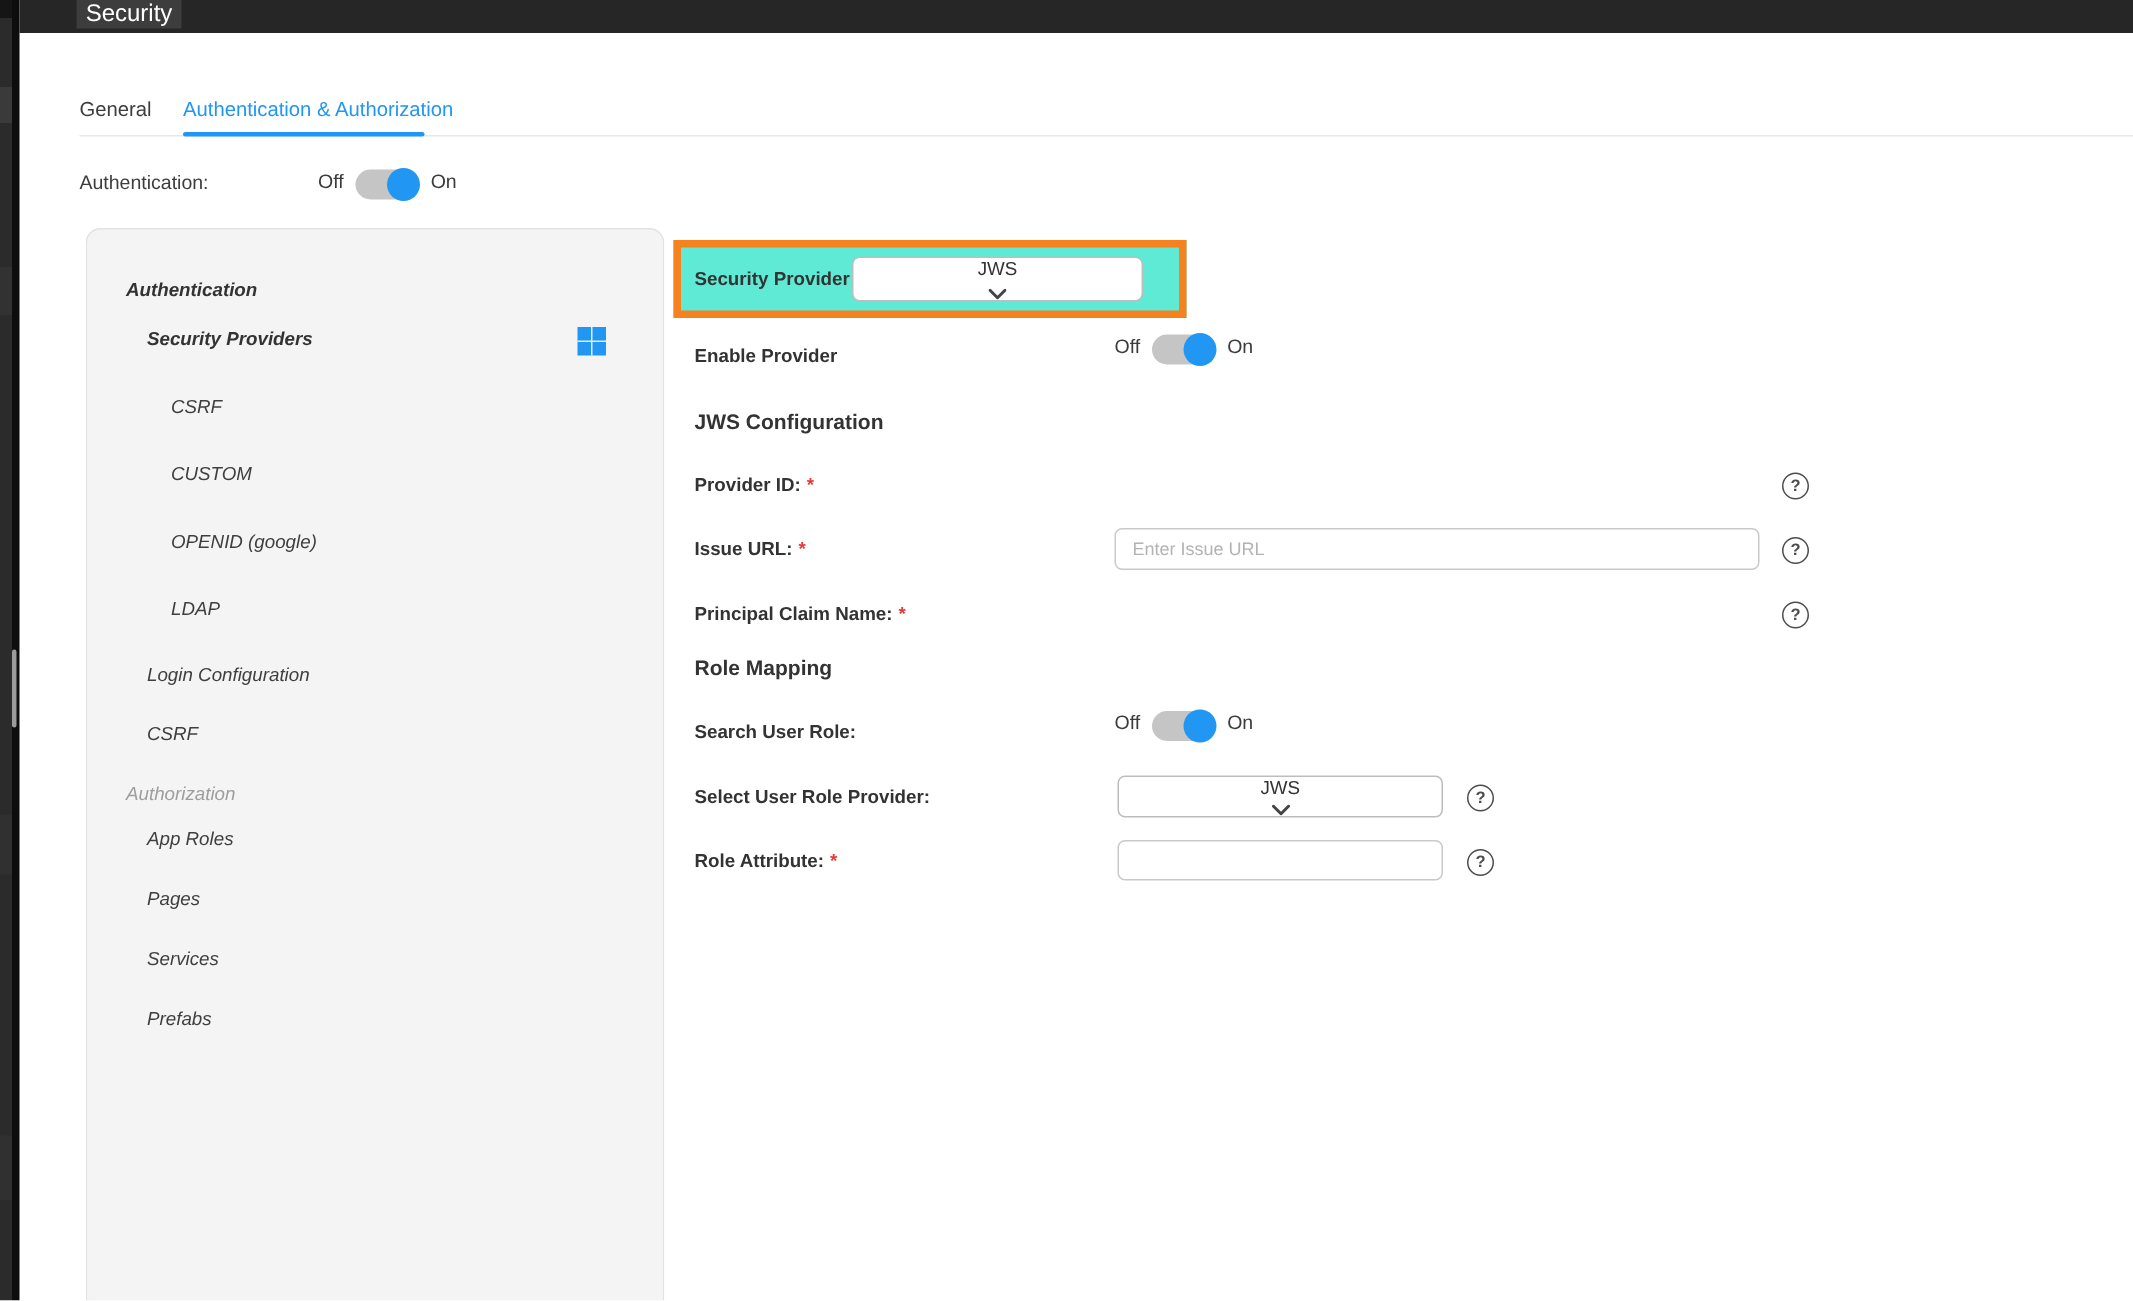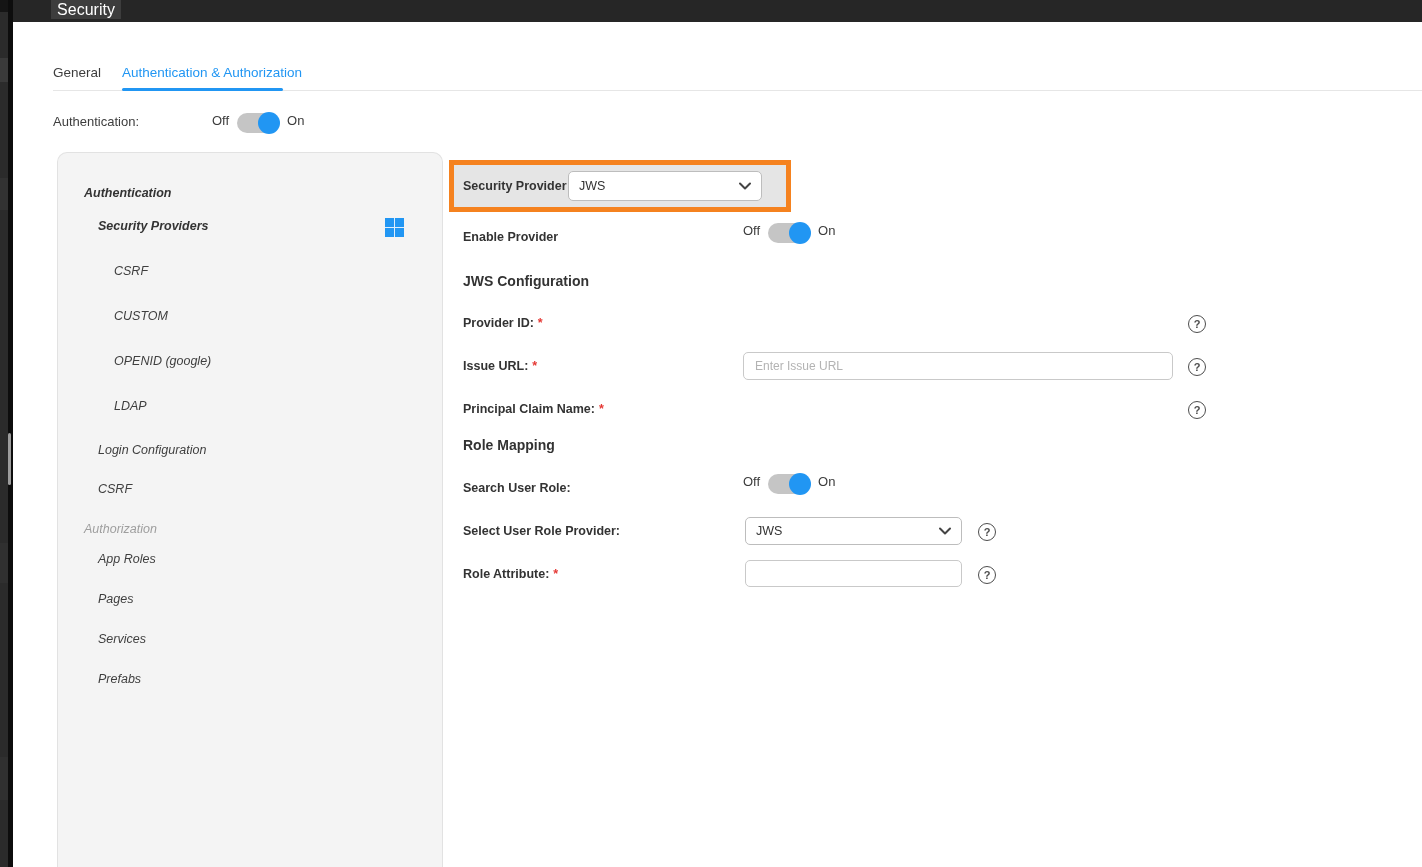--- a/index.html
+++ b/index.html
@@ -39,24 +39,24 @@
   .sidebar-card { position: absolute; left: 57px; top: 152px; width: 386px; height: 715px; background: #f4f4f4;
                   border: 1px solid #e2e2e2; border-bottom: none; border-radius: 10px 10px 0 0; }
   .sb-item { position: absolute; font-size: 12.5px; color: #3f3f3f; cursor: pointer; white-space: nowrap; font-style: italic; }
   .sb-bold { font-weight: bold; color: #333; }
   .sb-muted { color: #9e9e9e; cursor: default; }
   .add-btn { position: absolute; left: 327px; top: 65px; width: 19px; height: 19px; background: #2196F3; cursor: pointer; }
   .add-btn::before { content: ""; position: absolute; left: 0; right: 0; top: 50%; height: 1.5px; margin-top: -1px; background: #ddeefd; }
   .add-btn::after  { content: ""; position: absolute; top: 0; bottom: 0; left: 50%; width: 1.5px; margin-left: -1px; background: #ddeefd; }
 
   
-  .highlight-box { position: absolute; left: 449px; top: 160px; width: 342px; height: 52px; border: 5px solid #F5821F; background: #e5e5e5; }
+  .highlight-box { position: absolute; left: 449px; top: 160px; width: 342px; height: 52px; border: 5px solid #F5821F; background: #5eead4; }
   .highlight-box .flabel { left: 9px; top: 0; line-height: 42px; }
   .select { position: absolute; border: 1px solid #bdbdbd; border-radius: 5px; background: #fff; display: flex;
-            align-items: center; justify-content: space-between; padding: 0 10px; font-size: 12.5px; color: #333; cursor: pointer; }
+            align-items: center; justify-content: space-between; padding: 0 10px; font-size: 12.5px; color: #333; cursor: pointer; flex-direction: column; }
   .select svg { flex: 0 0 auto; }
   .text-input { position: absolute; border: 1px solid #c9c9c9; border-radius: 5px; padding: 0 11px; font-size: 12px; color: #333;
                 outline: none; background: #fff; font-family: "Liberation Sans", sans-serif; }
   .text-input::placeholder { color: #b3b3b3; }
   .help { position: absolute; width: 18px; height: 18px; border: 1.6px solid #4d4d4d; border-radius: 50%; display: flex;
           align-items: center; justify-content: center; font-size: 11px; font-weight: bold; color: #4d4d4d; cursor: pointer; }
 </style>
 </head>
 <body>
 

